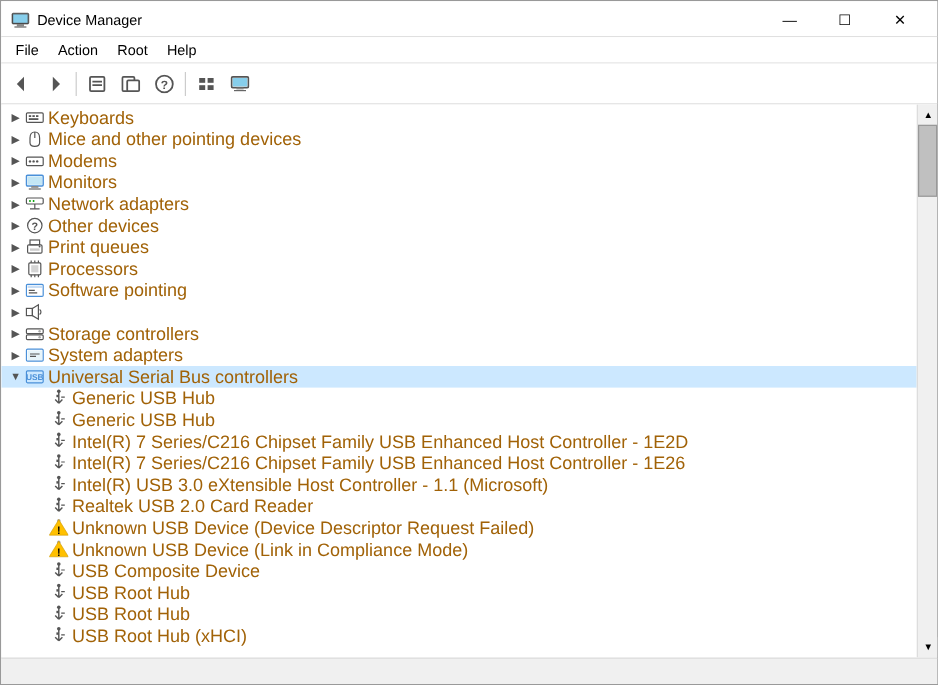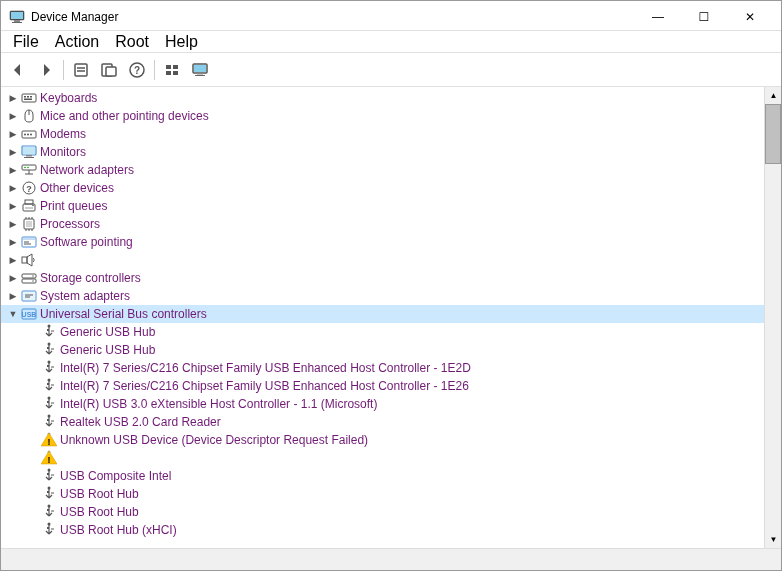--- a/index.html
+++ b/index.html
@@ -58,21 +58,21 @@
       display: flex;
       align-items: center;
       padding: 2px 4px;
       border-bottom: 1px solid #e0e0e0;
       height: 22px;
       background: #fff;
     }
     .menu-item {
       padding: 2px 8px;
       cursor: pointer;
-      font-size: 16px;
+      font-size: 12px;
       color: #000;
     }
 
     .toolbar {
       display: flex;
       align-items: center;
       padding: 3px 4px;
       border-bottom: 1px solid #e0e0e0;
       height: 34px;
       background: #fff;
@@ -142,22 +142,22 @@
       height: 16px;
       display: inline-flex;
       align-items: center;
       justify-content: center;
       margin-right: 3px;
       flex-shrink: 0;
       font-size: 13px;
     }
 
     .item-label {
-      font-size: 12px;
-      color: #701a75;
+      font-size: 15px;
+      color: #a16207;
     }
 
     .scrollbar-v {
       width: 17px;
       background: #f0f0f0;
       border-left: 1px solid #ddd;
       display: flex;
       flex-direction: column;
     }
     .scrollbar-arrow {
@@ -547,33 +547,34 @@
           <span class="indent" style="width:24px;display:inline-block;"></span>
           <span class="expand-btn" style="color:#555;font-size:9px;"></span>
           <span class="item-icon">
             <svg width="16" height="16" viewBox="0 0 16 16">
               <path d="M8,2 L8,12 M8,12 L5,9 M8,12 L11,9" stroke="#aaa" stroke-width="1.2" fill="none"></path>
               <circle cx="8" cy="2" r="1.5" fill="#aaa"></circle>
               <polygon points="0,14 8,1 16,14" fill="#ffc000" stroke="#cc9900" stroke-width="0.5"></polygon>
               <text x="8" y="13" text-anchor="middle" font-size="9" fill="#000" font-weight="bold">!</text>
             </svg>
           </span>
-        </div>
-        <div class="tree-item">
-          <span class="indent" style="width:24px;display:inline-block;"></span>
-          <span class="expand-btn" style="color:#555;font-size:9px;"></span>
-          <span class="item-icon">
-            <svg width="16" height="16" viewBox="0 0 16 16">
-              <path d="M8,2 L8,12 M8,12 L5,9 M8,12 L11,9" stroke="#555" stroke-width="1.2" fill="none"></path>
-              <circle cx="8" cy="2" r="1.5" fill="#555"></circle>
-              <rect x="6" y="5" width="2" height="2" fill="#555"></rect>
-              <line x1="10" y1="7" x2="13" y2="7" stroke="#555" stroke-width="1"></line>
-            </svg>
-          </span>
-          <span class="item-label">USB Composite Intel</span>
+          <span class="item-label">Unknown USB Device (Link in Compliance Mode)</span>
+        </div>
+        <div class="tree-item">
+          <span class="indent" style="width:24px;display:inline-block;"></span>
+          <span class="expand-btn" style="color:#555;font-size:9px;"></span>
+          <span class="item-icon">
+            <svg width="16" height="16" viewBox="0 0 16 16">
+              <path d="M8,2 L8,12 M8,12 L5,9 M8,12 L11,9" stroke="#555" stroke-width="1.2" fill="none"></path>
+              <circle cx="8" cy="2" r="1.5" fill="#555"></circle>
+              <rect x="6" y="5" width="2" height="2" fill="#555"></rect>
+              <line x1="10" y1="7" x2="13" y2="7" stroke="#555" stroke-width="1"></line>
+            </svg>
+          </span>
+          <span class="item-label">USB Composite Device</span>
         </div>
         <div class="tree-item">
           <span class="indent" style="width:24px;display:inline-block;"></span>
           <span class="expand-btn" style="color:#555;font-size:9px;"></span>
           <span class="item-icon">
             <svg width="16" height="16" viewBox="0 0 16 16">
               <path d="M8,2 L8,12 M8,12 L5,9 M8,12 L11,9" stroke="#555" stroke-width="1.2" fill="none"></path>
               <circle cx="8" cy="2" r="1.5" fill="#555"></circle>
               <rect x="6" y="5" width="2" height="2" fill="#555"></rect>
               <line x1="10" y1="7" x2="13" y2="7" stroke="#555" stroke-width="1"></line>

